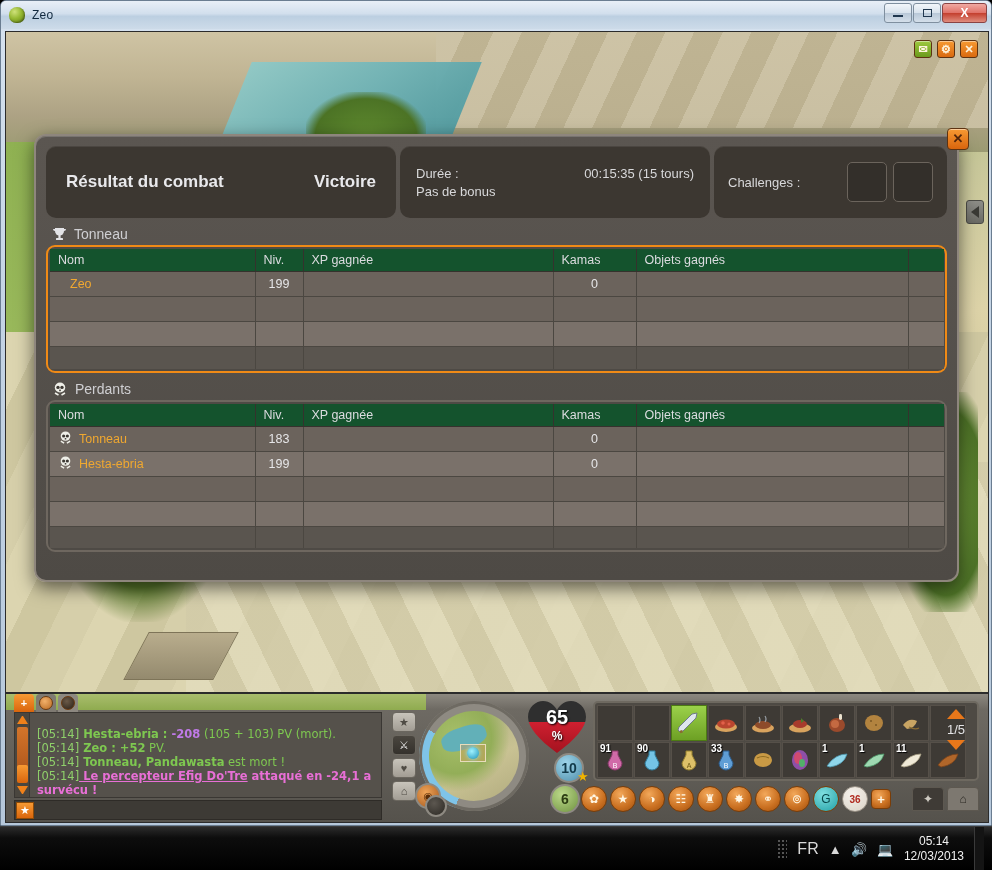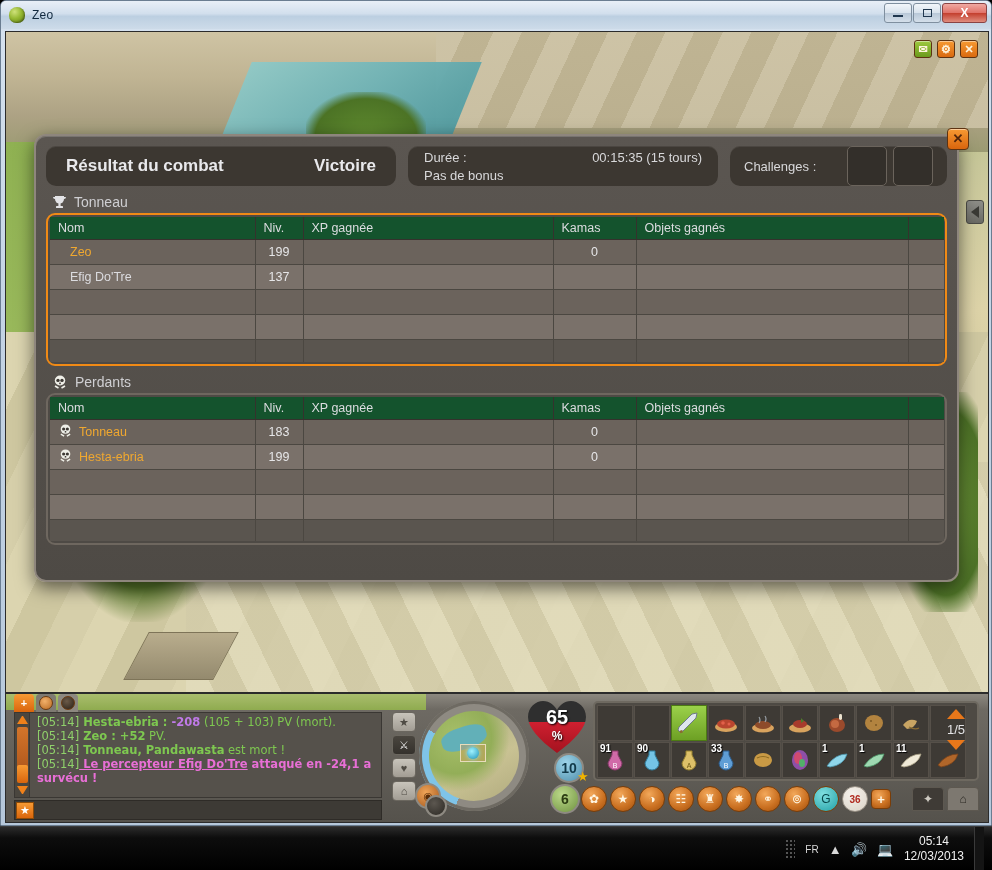--- a/index.html
+++ b/index.html
@@ -142,21 +142,21 @@
   .dialog-close {
     position: absolute; right: -12px; top: -8px; width: 22px; height: 22px;
     border-radius: 4px; border: 1px solid #5d3312;
     background: linear-gradient(to bottom, #f79a33, #d9650d);
     box-shadow: inset 0 1px 0 rgba(255,255,255,.5);
     color: #51250a; font-weight: bold; font-size: 13px; line-height: 20px; text-align: center;
     z-index: 12;
   }
   .dlg-inner { position: absolute; left: 10px; top: 10px; right: 10px; bottom: 10px; }
 
-  .hdr-row { display: flex; gap: 12px; height: 40px; }
+  .hdr-row { display: flex; gap: 4px; height: 72px; }
   .hdr-box {
     background: #3c3731;
     border-radius: 10px;
     box-shadow: inset 0 1px 0 rgba(255,255,255,.08);
     display: flex; align-items: center;
   }
   .hdr-main { width: 350px; padding: 0 20px; justify-content: space-between; }
   .hdr-main .t1 { color: #e9e9ec; font-size: 17px; font-weight: bold; }
   .hdr-main .t2 { color: #e9e9ec; font-size: 17px; font-weight: bold; }
   .hdr-dur { width: 310px; padding: 0 16px; flex-direction: column; align-items: stretch; justify-content: center; gap: 3px; }
@@ -232,21 +232,21 @@
   }
   .chat-tab.plus { background: linear-gradient(to bottom, #f79a33, #d9650d); color: #fff; font-weight: bold; }
   .chat-tab.face1 { background: #7f7a72; }
   .chat-tab.face2 { background: #8d8880; }
   .face-dot { width: 14px; height: 14px; border-radius: 50%; background: radial-gradient(circle at 40% 35%, #f2b06a, #b86a23); border:1px solid #6b3a10;}
   .face-dot.dark { background: radial-gradient(circle at 40% 35%, #6b5a48, #2a2118); }
 
   .chatbox {
     position: absolute; left: 8px; top: 18px; width: 368px; height: 86px;
     background: #55514b; border: 1px solid #3a3733;
-    padding: 2px 4px 2px 22px;
+    padding: 14px 4px 2px 22px;
     overflow: hidden;
   }
   .chat-line { font-size: 11.5px; line-height: 14px; white-space: nowrap; font-family: "DejaVu Sans", sans-serif;}
   .chat-line.wrap { white-space: normal; }
   .ts { color: #8fd06a; }
   .g { color: #7ec850; }
   .gb { color: #7ec850; font-weight: bold; }
   .pu { color: #c07ae8; font-weight: bold; }
   .gdim { color: #9fc38a; }
   .mag { color: #e86fd6; font-weight: bold; }
@@ -382,21 +382,21 @@
     position: absolute; left: 0; top: 826px; width: 992px; height: 44px;
     background: linear-gradient(to bottom, #2b2b2b 0%, #0d0d0d 25%, #000 100%);
     border-top: 1px solid #3a3a3a;
   }
   .tray { position: absolute; right: 8px; top: 0; height: 44px; display: flex; align-items: center; gap: 10px; }
   .tray-dots {
     width: 10px; height: 20px;
     background-image: radial-gradient(#555 1px, transparent 1px);
     background-size: 4px 4px;
   }
-  .tray-txt { color: #d8d8d8; font-size: 10px; }
+  .tray-txt { color: #d8d8d8; font-size: 16px; }
   .tray-ico { color: #d9d9d9; font-size: 13px; }
   .clock { color: #f0f0f0; font-size: 12px; text-align: center; line-height: 15px; }
   .show-desktop { width: 10px; height: 44px; border-left: 1px solid #3a3a3a; background: #141414;}
 </style>
 </head>
 <body>
 
 <div id="root">
 
   <div class="win-frame">
@@ -501,32 +501,20 @@
                     <span class="nm">
                       <span class="name-gold">Zeo</span>
                     </span>
                   </td>
                 <td class="c">199</td>
                 <td></td>
                 <td class="c">0</td>
                 <td></td>
                 <td></td>
               </tr>
-              <tr class="even">
-                <td>
-                    <span class="nm">
-                      <span class="name-plain">Efig Do'Tre</span>
-                    </span>
-                  </td>
-                <td class="c">137</td>
-                <td></td>
-                <td class="c"></td>
-                <td></td>
-                <td></td>
-              </tr>
               <tr class="odd">
                 <td></td>
                 <td class="c"></td>
                 <td></td>
                 <td class="c"></td>
                 <td></td>
                 <td></td>
               </tr>
               <tr class="even">
                 <td></td>

